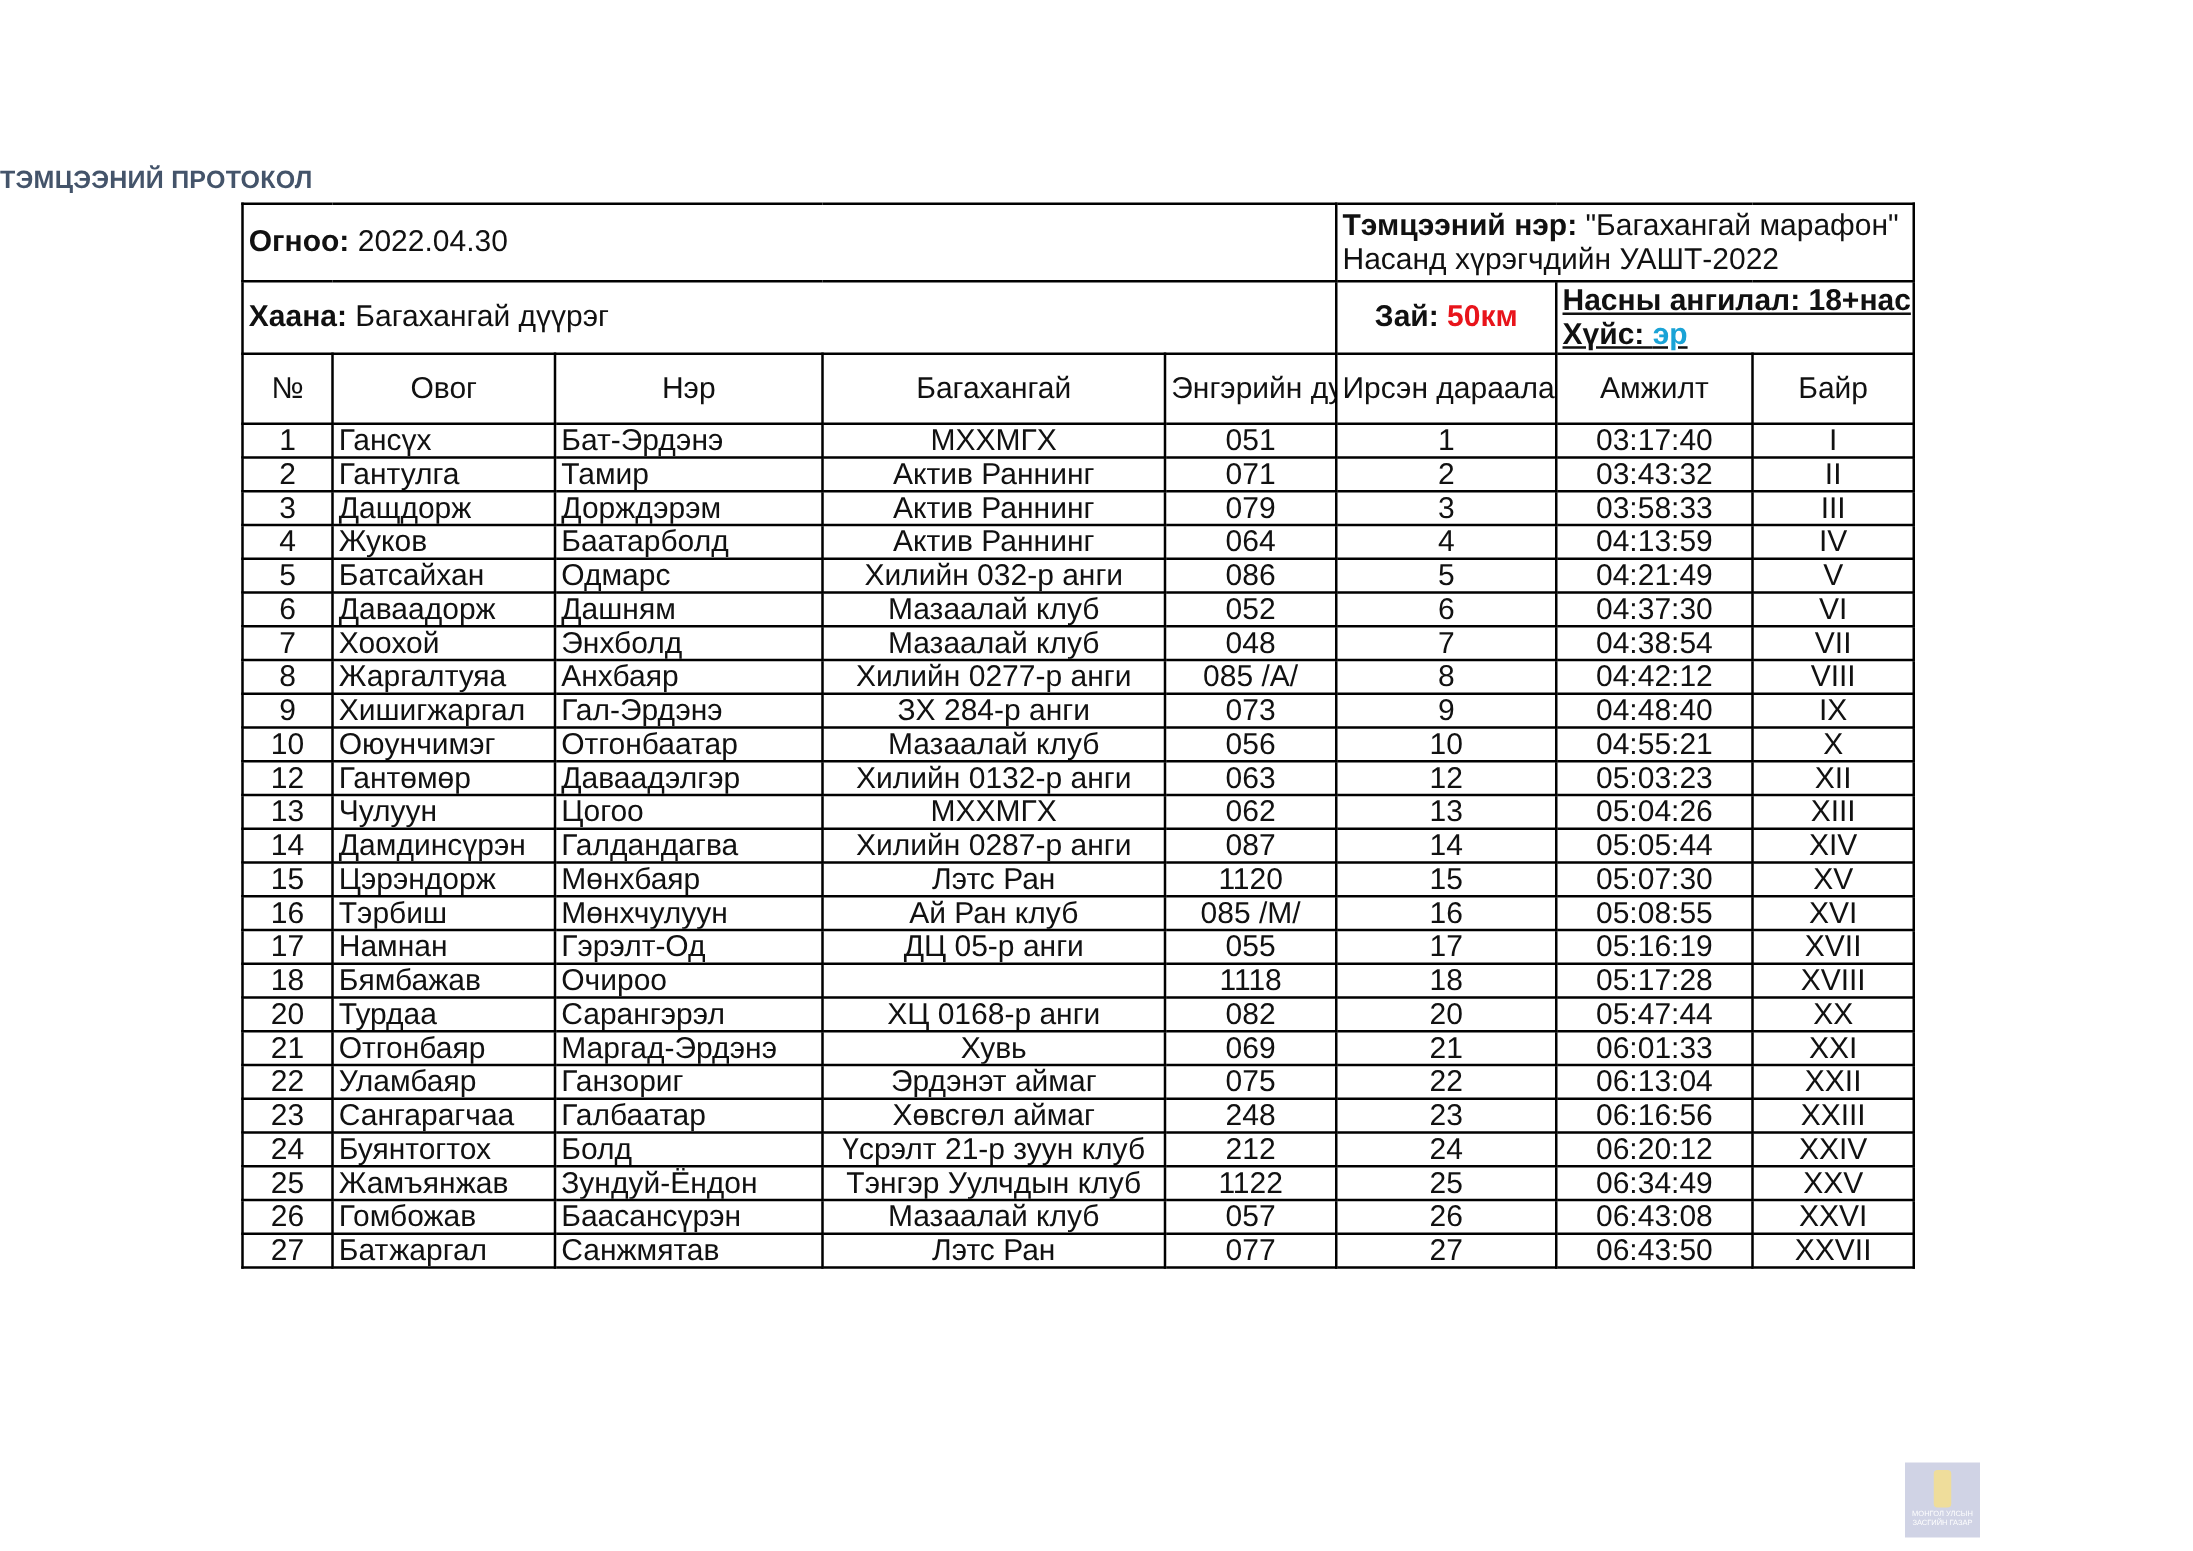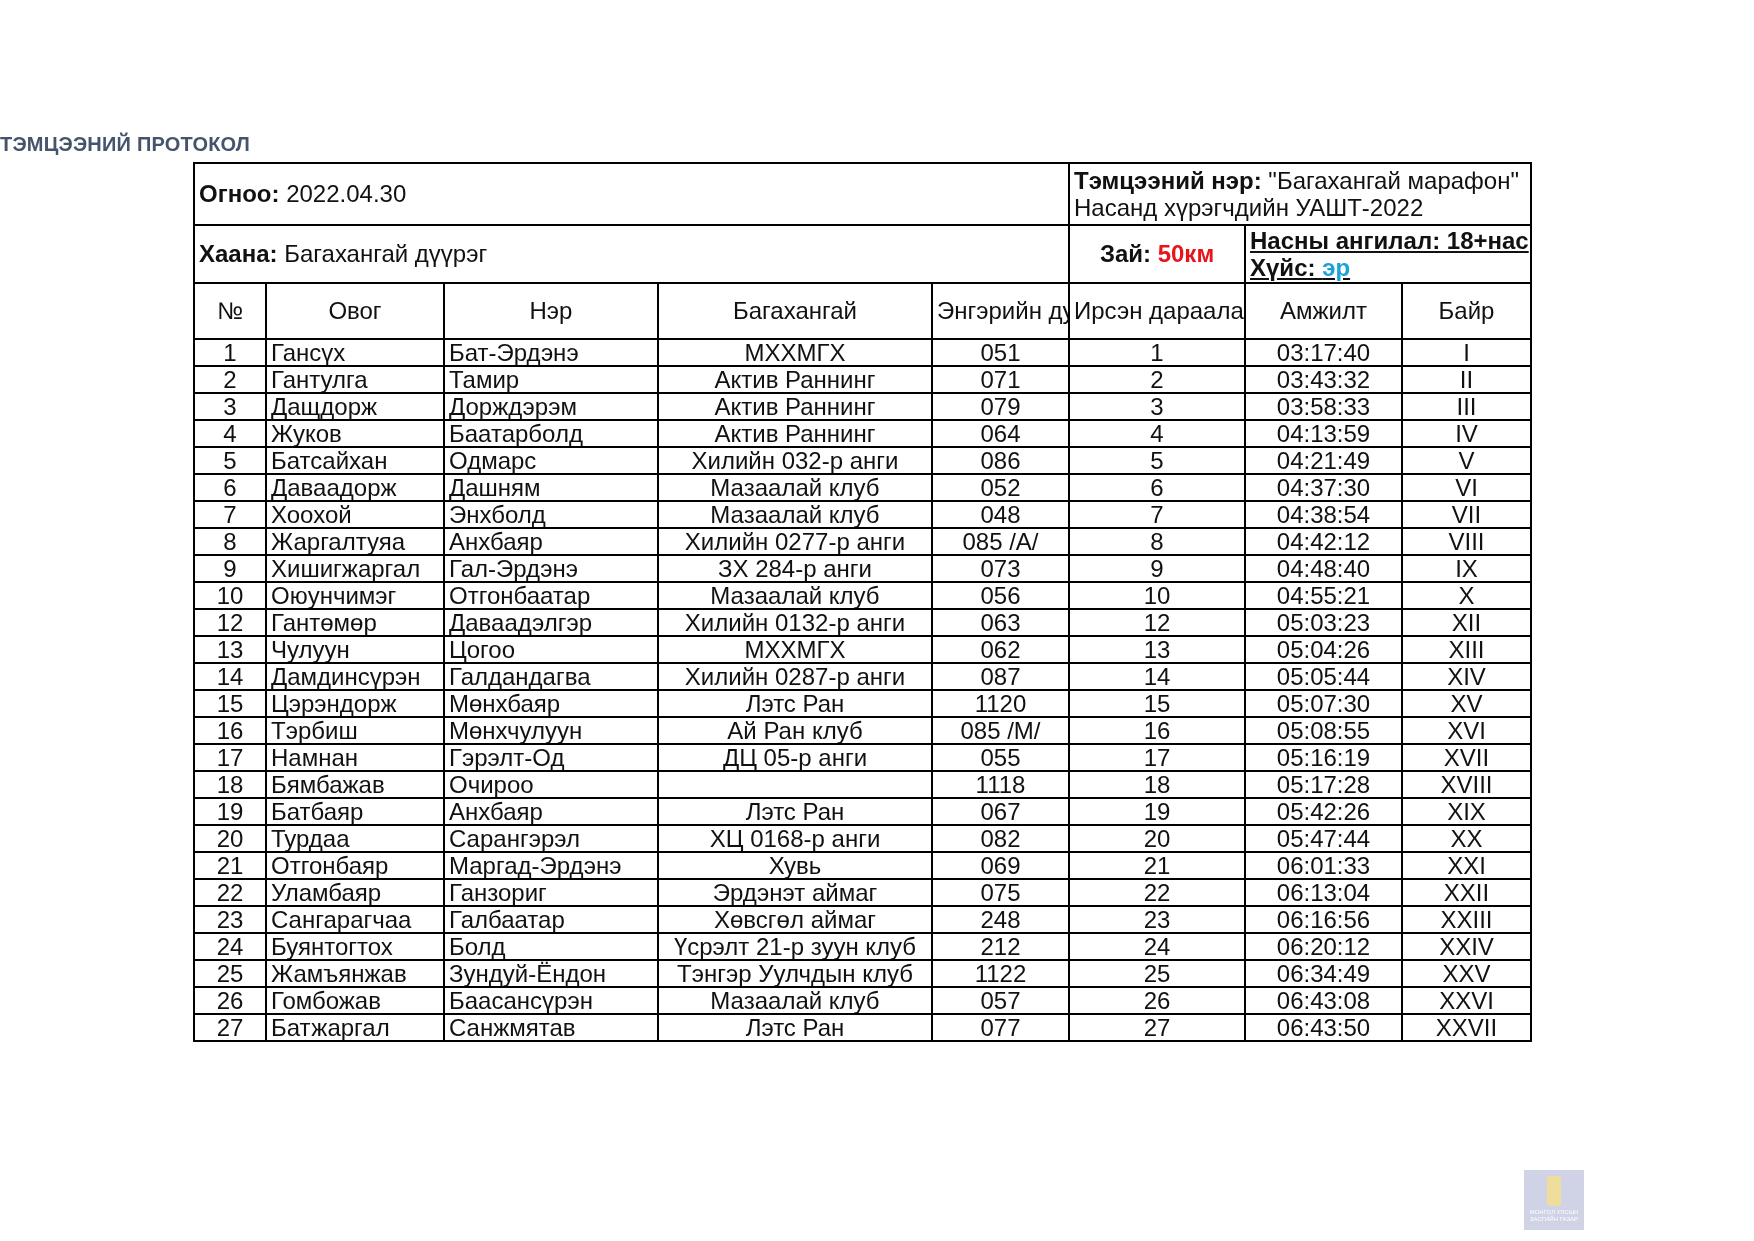--- a/index.html
+++ b/index.html
@@ -238,30 +238,20 @@
         <td class="c">18</td>
         <td class="l">Бямбажав</td>
         <td class="l">Очироо</td>
         <td class="c"></td>
         <td class="c">1118</td>
         <td class="c">18</td>
         <td class="c">05:17:28</td>
         <td class="c">XVIII</td>
       </tr>
       <tr class="row">
-        <td class="c">19</td>
-        <td class="l">Батбаяр</td>
-        <td class="l">Анхбаяр</td>
-        <td class="c">Лэтс Ран</td>
-        <td class="c">067</td>
-        <td class="c">19</td>
-        <td class="c">05:42:26</td>
-        <td class="c">XIX</td>
-      </tr>
-      <tr class="row">
         <td class="c">20</td>
         <td class="l">Турдаа</td>
         <td class="l">Сарангэрэл</td>
         <td class="c">ХЦ 0168-р анги</td>
         <td class="c">082</td>
         <td class="c">20</td>
         <td class="c">05:47:44</td>
         <td class="c">XX</td>
       </tr>
       <tr class="row">

